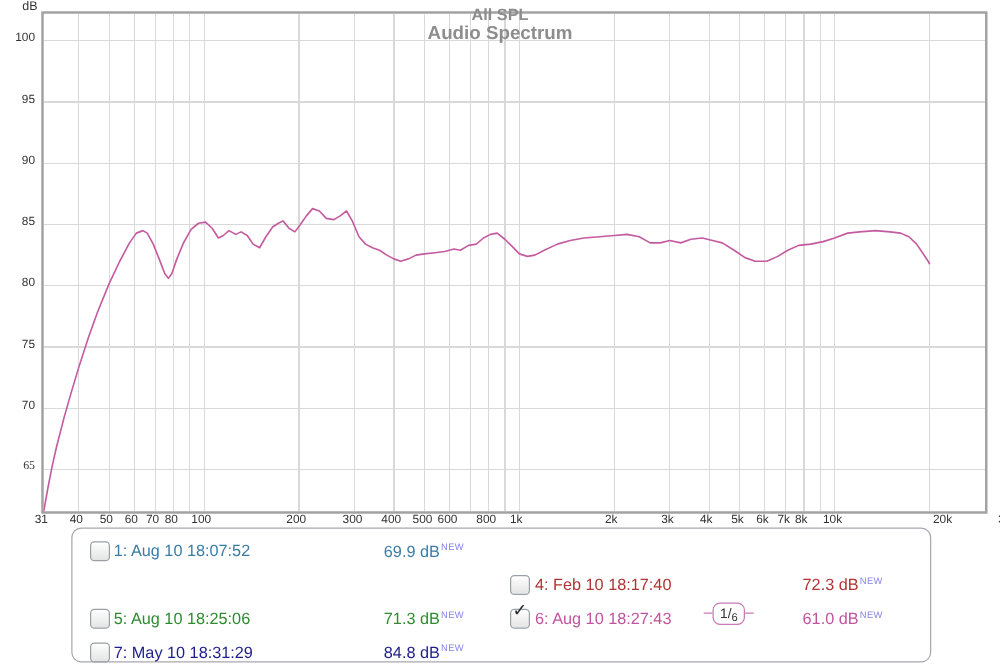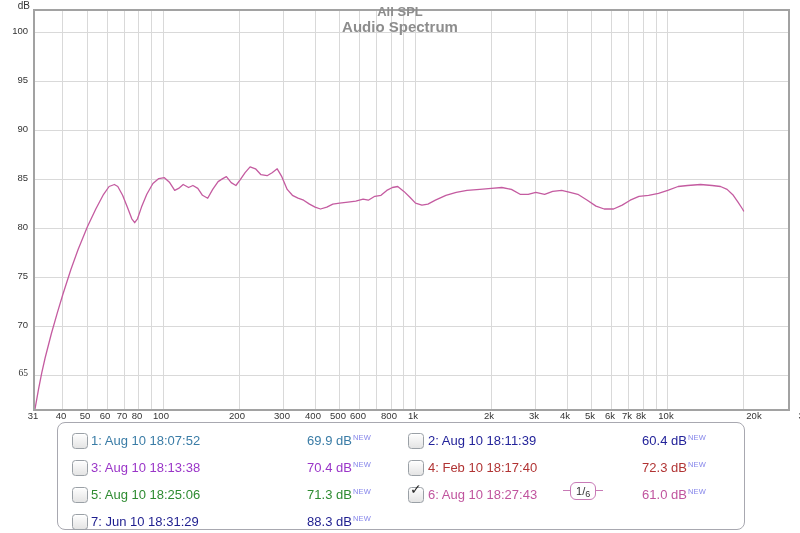--- a/index.html
+++ b/index.html
@@ -126,39 +126,29 @@
       <div class="xtick last" style="left: 786px;">30.0k Hz</div>
     </div>
 </div>
 
 <div id="legend-box">
     <div class="lrow" style="top: 5px;">
       <span class="cb" style="left: 14px;"></span>
       <span class="mlabel" style="left: 33px; color: rgb(58, 124, 166);">1: Aug 10 18:07:52</span>
       <span class="val" style="right: 373px; color: rgb(58, 124, 166);"><span>69.9 dB</span><sup class="new">NEW</sup></span>
     </div>
-    <div class="lrow" style="top: 32px;">
-      <span class="cb" style="left: 14px;"></span>
-      <span class="mlabel" style="left: 33px; color: rgb(154, 53, 200);">3: Aug 10 18:13:38</span>
-      <span class="val" style="right: 373px; color: rgb(154, 53, 200);"><span>70.4 dB</span><sup class="new">NEW</sup></span>
-    </div>
     <div class="lrow" style="top: 59px;">
       <span class="cb" style="left: 14px;"></span>
       <span class="mlabel" style="left: 33px; color: rgb(46, 139, 49);">5: Aug 10 18:25:06</span>
       <span class="val" style="right: 373px; color: rgb(46, 139, 49);"><span>71.3 dB</span><sup class="new">NEW</sup></span>
     </div>
     <div class="lrow" style="top: 86px;">
       <span class="cb" style="left: 14px;"></span>
-      <span class="mlabel" style="left: 33px; color: rgb(30, 30, 143);">7: Jun 10 18:31:29</span>
-      <span class="val" style="right: 373px; color: rgb(30, 30, 143);"><span>88.3 dB</span><sup class="new">NEW</sup></span>
-    </div>
-    <div class="lrow" style="top: 5px;">
-      <span class="cb" style="left: 350px;"></span>
-      <span class="mlabel" style="left: 370px; color: rgb(35, 35, 154);">2: Aug 10 18:11:39</span>
-      <span class="val" style="right: 38px; color: rgb(35, 35, 154);"><span>60.4 dB</span><sup class="new">NEW</sup></span>
+      <span class="mlabel" style="left: 33px; color: rgb(30, 30, 143);">7: May 10 18:31:29</span>
+      <span class="val" style="right: 373px; color: rgb(30, 30, 143);"><span>84.8 dB</span><sup class="new">NEW</sup></span>
     </div>
     <div class="lrow" style="top: 32px;">
       <span class="cb" style="left: 350px;"></span>
       <span class="mlabel" style="left: 370px; color: rgb(177, 52, 52);">4: Feb 10 18:17:40</span>
       <span class="val" style="right: 38px; color: rgb(177, 52, 52);"><span>72.3 dB</span><sup class="new">NEW</sup></span>
     </div>
     <div class="lrow" style="top: 59px;">
       <span class="cb" style="left: 350px;">
         <span class="ck">✓</span>
       </span>

